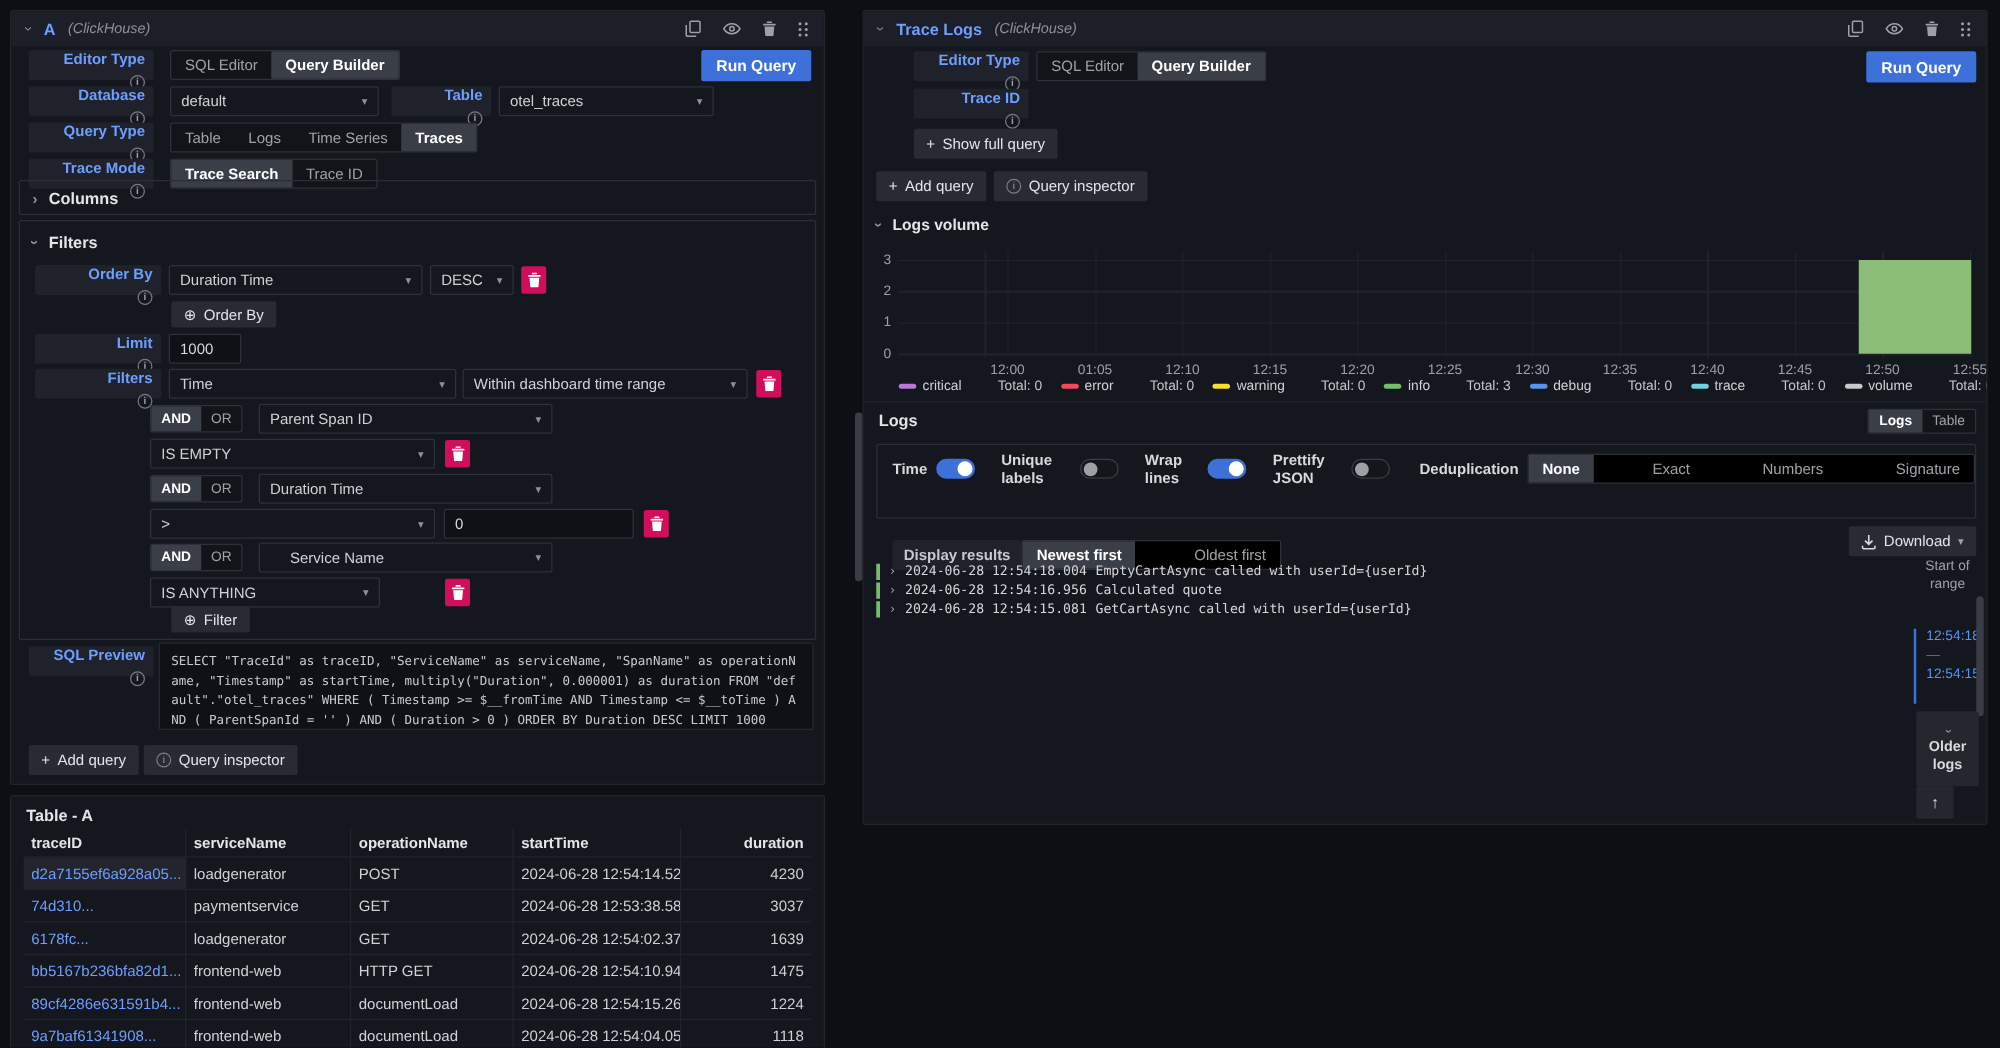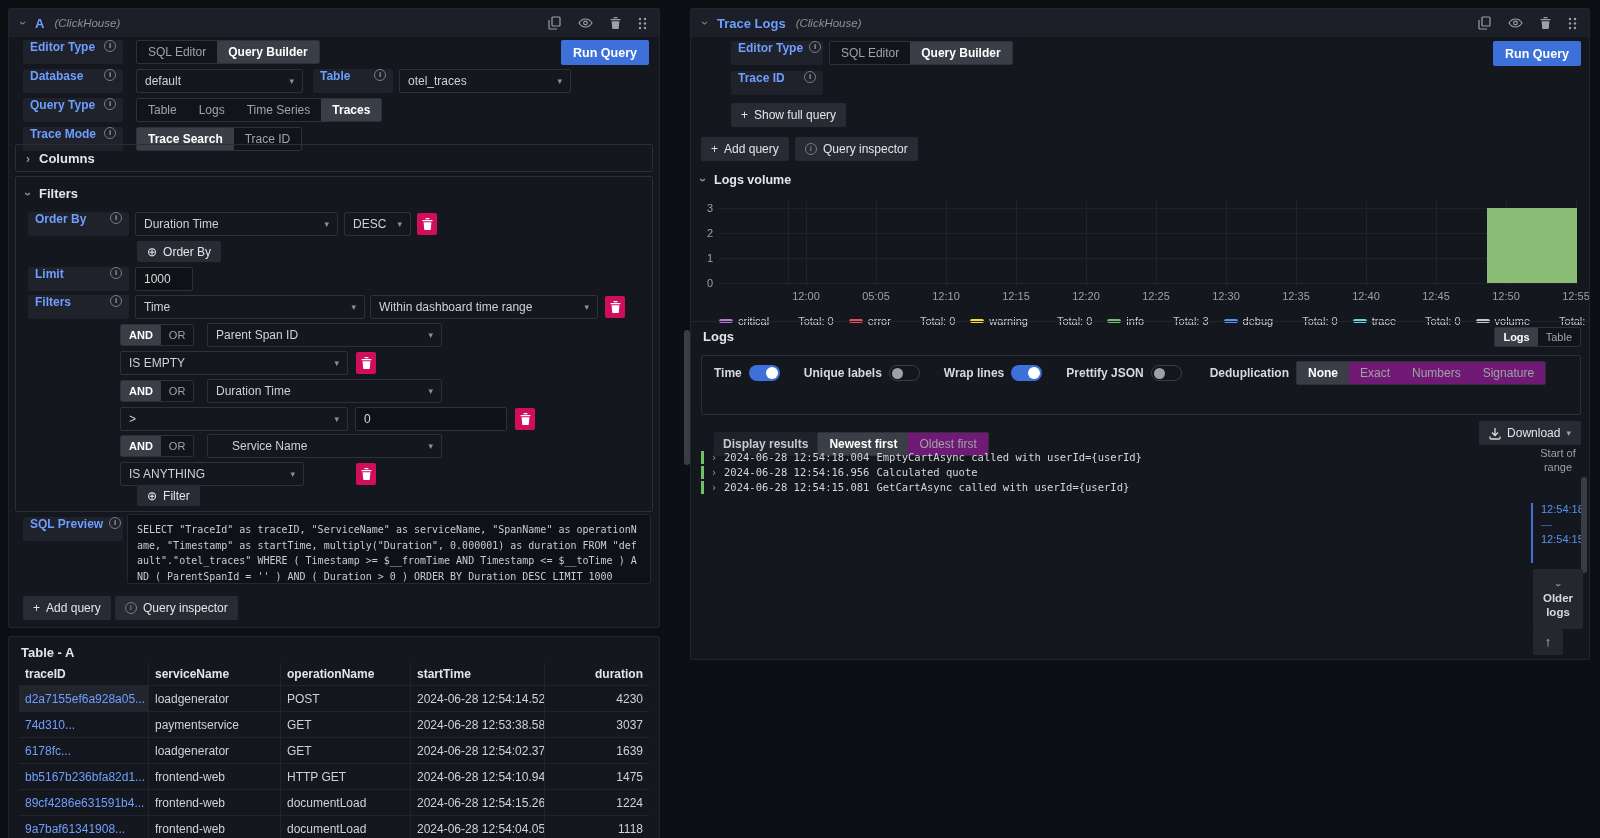--- a/index.html
+++ b/index.html
@@ -8,21 +8,21 @@
 
   .panel { position:absolute; background:#15171e; border:1px solid #22242c; border-radius:2px; overflow:hidden; }
   .phead { position:absolute; left:0; top:0; right:0; height:28px; background:#1c1f27; display:flex; align-items:center; gap:10px; padding:0 12px; }
   .chev { color:#8e9196; font-size:12px; display:inline-block; line-height:1; }
   .chev.down { transform:rotate(90deg); }
   .ptitle { color:#6e9fff; font-weight:700; font-size:13px; }
   .pds { color:#8e9196; font-style:italic; font-size:11.5px; }
   .picons { margin-left:auto; display:flex; gap:17px; align-items:center; }
   .picons span { display:flex; align-items:center; cursor:pointer; }
 
-  .chip { position:absolute; height:24px; display:flex; align-items:flex-start; justify-content:space-between; gap:6px; padding:0 7px; background:#1f222b; border-radius:2px; color:#6e9fff; font-size:12px; font-weight:600; white-space:nowrap; }
+  .chip { position:absolute; height:24px; display:flex; align-items:flex-end; justify-content:space-between; gap:6px; padding:0 7px; background:#1f222b; border-radius:2px; color:#6e9fff; font-size:12px; font-weight:600; white-space:nowrap;flex-direction:column; }
   .nfo { width:12px; height:12px; border:1px solid #787b82; border-radius:50%; color:#9da0a6; font-size:8px; line-height:10px; text-align:center; font-style:normal; flex:none; }
 
   .seg { position:absolute; height:24px; display:flex; align-items:stretch; background:#121419; border:1px solid #2e313a; border-radius:2px; white-space:nowrap; }
   .seg b { display:flex; align-items:center; padding:0 11px; font-size:12px; font-weight:400; color:#9fa3a8; cursor:pointer; }
   .seg b.on { background:#3a3e47; color:#fff; font-weight:700; border-radius:1px; }
   .seg.mini { height:20px; }
   .seg.mini b { padding:0 8px; font-size:11px; }
 
   .dd { position:absolute; height:24px; background:#15171e; border:1px solid #2e313a; border-radius:2px; display:flex; align-items:center; gap:6px; padding:0 8px; font-size:12px; color:#cfd1d5; cursor:pointer; white-space:nowrap; overflow:hidden; }
   .dd .cv { margin-left:auto; color:#8e9196; font-size:9px; }
@@ -54,34 +54,34 @@
 
   
   .plot { position:absolute; left:28px; top:192px; width:858px; height:85px;
     background-image:
       repeating-linear-gradient(to bottom, #20232b 0 1px, transparent 1px 25px),
       repeating-linear-gradient(to right, #1d202820 0, #20232b 0 1px, transparent 1px 70px);
     background-position:0 7px, 87px 0; }
   .vbar { position:absolute; right:0; top:7px; width:90px; height:75px; }
   .ylab { position:absolute; width:22px; text-align:right; font-size:11px; color:#9da0a6; }
   .xlab { position:absolute; width:40px; text-align:center; font-size:11px; color:#9da0a6; }
-  .legend { position:absolute; left:28px; top:306px; display:flex; gap:15px; align-items:center; font-size:11px; }
+  .legend { position:absolute; left:28px; top:294px; display:flex; gap:15px; align-items:center; font-size:11px; }
   .li { display:flex; align-items:center; gap:5px; white-space:nowrap; }
   .sw { width:14px; height:4px; border-radius:2px; display:inline-block; }
   .ln { color:#d0d2d6; cursor:pointer; }
   .lt { color:#c3c5c9;margin-left:24px; }
 
   .tgl { width:31px; height:16px; border-radius:9px; position:relative; flex:none; cursor:pointer; }
   .tgl.on { background:#3d71d9; }
   .tgl.on::after { content:''; position:absolute; width:12px; height:12px; border-radius:50%; background:#fff; top:2px; right:2px; }
   .tgl.off { background:#14161c; border:1px solid #3a3d45; }
   .tgl.off::after { content:''; position:absolute; width:11px; height:11px; border-radius:50%; background:#9da0a6; top:1.5px; left:2px; }
 
   .cbrow { position:absolute; left:12px; display:flex; align-items:center; gap:8px; font-size:12px; color:#d8d9da; font-weight:600; }
-  .segline { position:relative; height:24px; display:flex; align-items:stretch; background:#701a75; border:1px solid #2e313a; border-radius:2px; }
+  .segline { position:relative; height:24px; display:flex; align-items:stretch; background:#000000; border:1px solid #2e313a; border-radius:2px;gap:36px; }
   .segline b { display:flex; align-items:center; padding:0 11px; font-size:12px; font-weight:400; color:#9fa3a8; cursor:pointer; }
   .segline b.on { background:#3a3e47; color:#fff; font-weight:700; }
   .dlabel { height:24px; background:#1f222b; color:#c7c9cc; font-size:12px; font-weight:600; display:flex; align-items:center; padding:0 9px; border-radius:2px; }
 
   .logln { position:absolute; left:10px; height:14px; display:flex; align-items:center; gap:7px; font-family:"DejaVu Sans Mono", monospace; font-size:10.5px; color:#d5d6da; white-space:nowrap; }
   .lvl { width:3px; height:13px; background:#73bf69; flex:none; }
   .lchev { color:#9da0a6; font-size:10px; }
 
   .railtxt { position:absolute; text-align:center; font-size:11px; color:#9da0a6; line-height:1.25; }
   .tsrail { position:absolute; border-left:2px solid #3d71d9; padding-left:8px; display:flex; flex-direction:column; gap:3px; align-items:flex-start; }
@@ -455,21 +455,21 @@
   <span class="ylab" style="left:0;top:193px;">3</span>
   <span class="ylab" style="left:0;top:218px;">2</span>
   <span class="ylab" style="left:0;top:243px;">1</span>
   <span class="ylab" style="left:0;top:268px;">0</span>
 
   <div class="plot">
     <div class="vbar" style="background: rgb(138, 189, 117);"></div>
   </div>
 
   <span class="xlab" style="left:95px;top:281px;">12:00</span>
-  <span class="xlab" style="left:165px;top:281px;">05:05</span>
+  <span class="xlab" style="left:165px;top:281px;">01:05</span>
   <span class="xlab" style="left:235px;top:281px;">12:10</span>
   <span class="xlab" style="left:305px;top:281px;">12:15</span>
   <span class="xlab" style="left:375px;top:281px;">12:20</span>
   <span class="xlab" style="left:445px;top:281px;">12:25</span>
   <span class="xlab" style="left:515px;top:281px;">12:30</span>
   <span class="xlab" style="left:585px;top:281px;">12:35</span>
   <span class="xlab" style="left:655px;top:281px;">12:40</span>
   <span class="xlab" style="left:725px;top:281px;">12:45</span>
   <span class="xlab" style="left:795px;top:281px;">12:50</span>
   <span class="xlab" style="left:865px;top:281px;">12:55</span>

